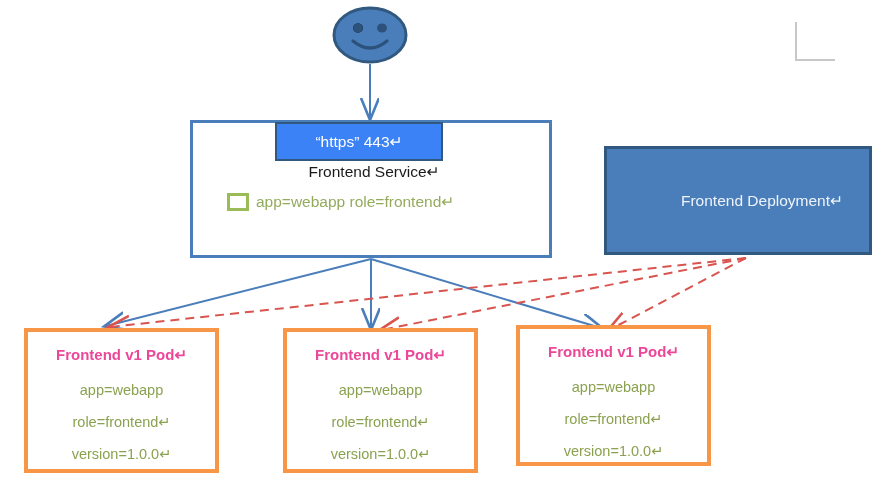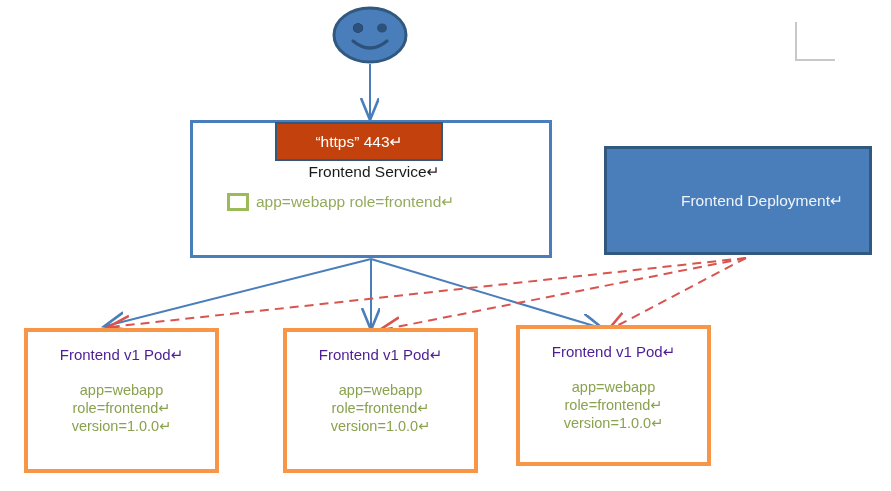--- a/index.html
+++ b/index.html
@@ -46,21 +46,21 @@
     border: 3px solid #4a7ebb;
     background: #ffffff;
   }
   #port-chip {
     position: absolute;
     left: 82px;
     top: -1px;
     width: 168px;
     height: 39px;
     box-sizing: border-box;
-    background: #c2410c;
+    background: #3b82f6;
     border: 2px solid #31587e;
     color: #ffffff;
     font-size: 15.5px;
     line-height: 35px;
     text-align: center;
     white-space: nowrap;
   }
   #service-title {
     position: absolute;
     left: 0;
@@ -115,28 +115,29 @@
   
   .pod-box {
     position: absolute;
     box-sizing: border-box;
     border: 4px solid #f79646;
     background: #ffffff;
     text-align: center;
   }
   .pod-title {
     font-size: 15px;
-    color: #4c1d95;
+    color: #ec4899;
     margin-top: 14px;
     white-space: nowrap;
+    font-weight: bold;
   }
   .pod-label {
     font-size: 14.5px;
     color: #8aa24f;
-    margin-top: 2px;
+    margin-top: 16px;
     white-space: nowrap;
   }
   .pod-label.first { margin-top: 18px; }
 
   
   #crop-mark {
     position: absolute;
     left: 795px;
     top: 22px;
     width: 38px;

